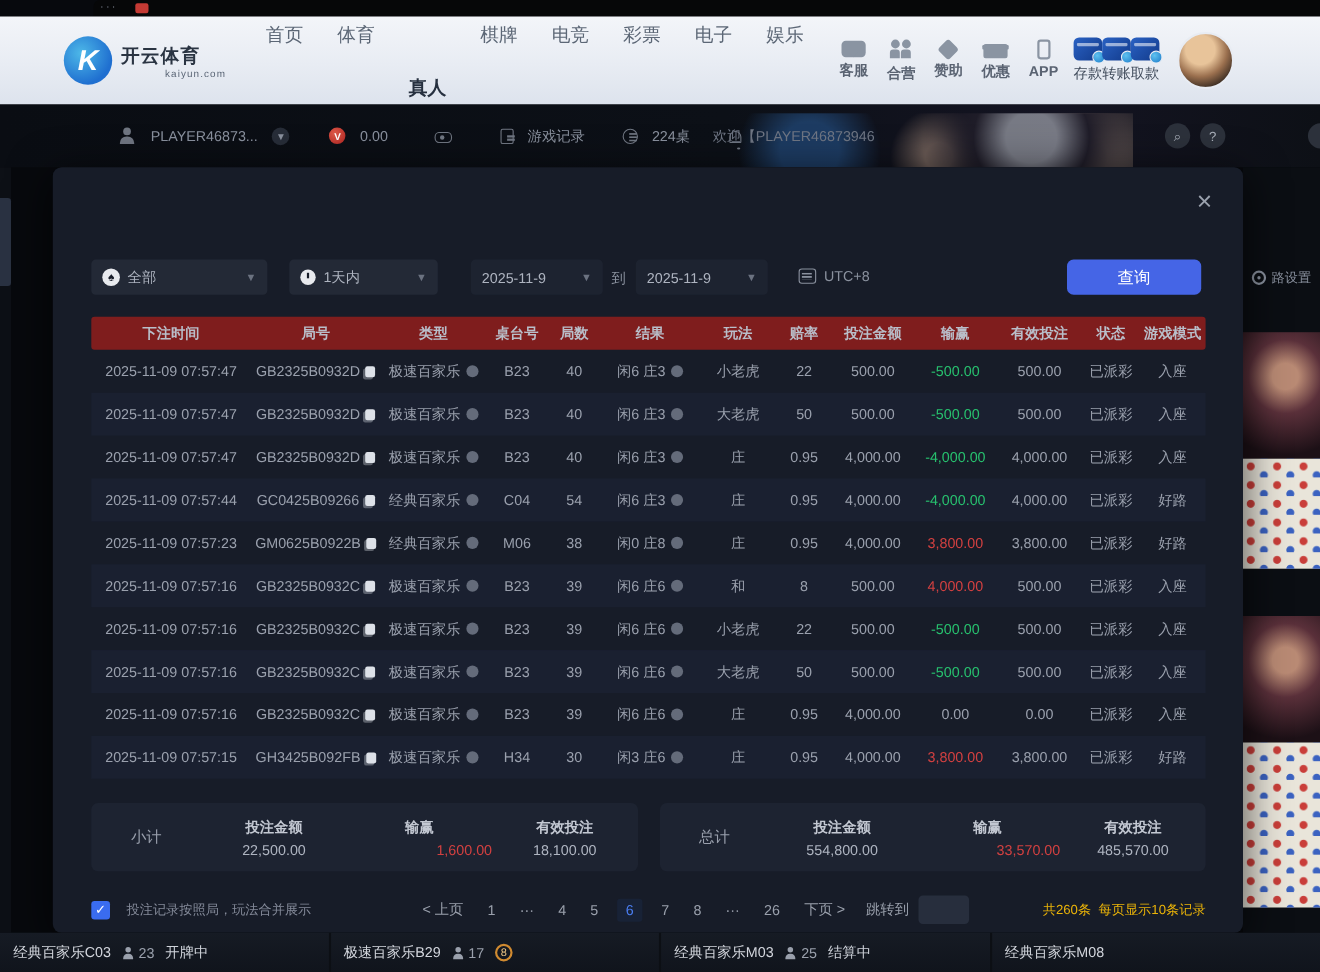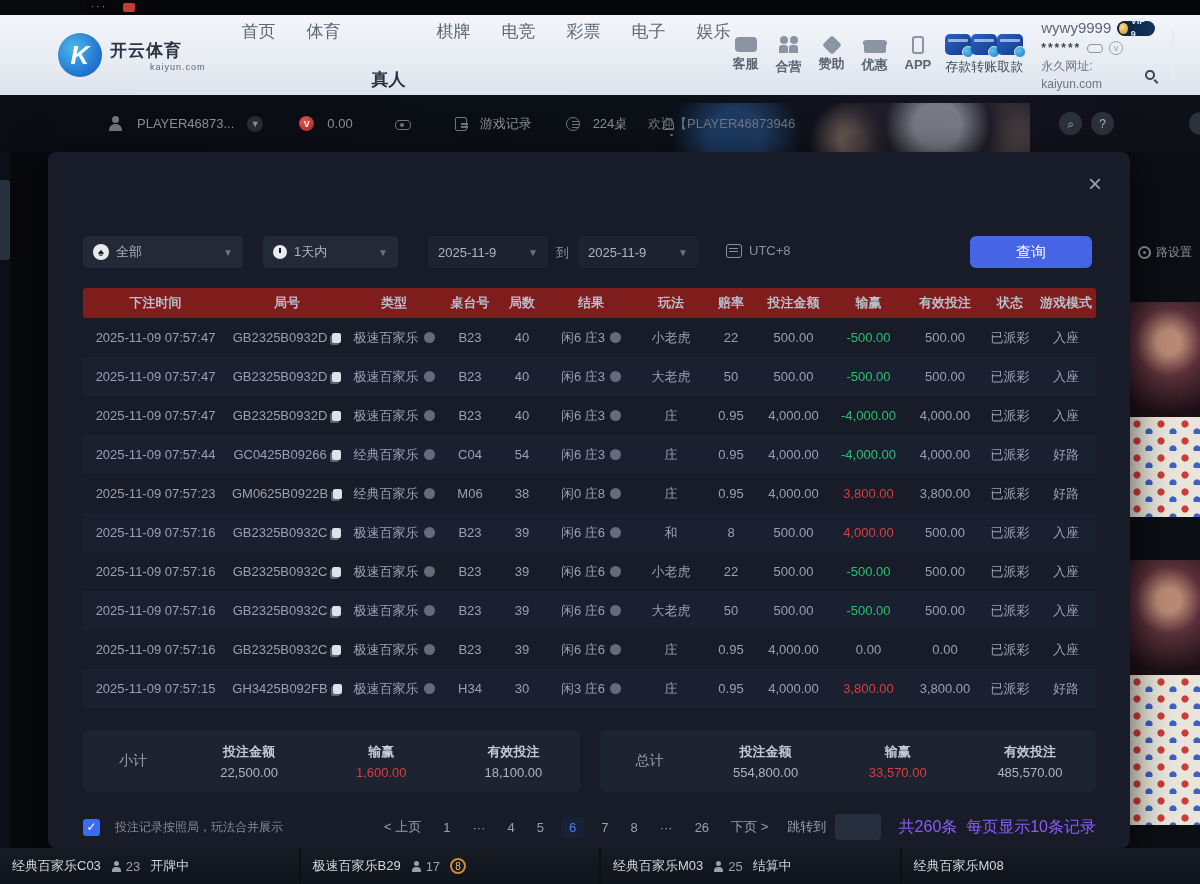--- a/index.html
+++ b/index.html
@@ -152,33 +152,33 @@
   .wl-green { color:#27c06e !important; }
   .wl-red { color:#d24040 !important; }
 
   
   .summary { position:absolute; left:35px; top:578px; width:1013px; display:flex; gap:20px; }
   .sum-box { flex:1; height:62px; background:#1d2331; border-radius:6px; display:flex; align-items:center; }
   .sum-label { width:100px; text-align:center; font-size:14px; color:#9aa0ad; }
   .sum-col { flex:1; text-align:center; }
   .sum-col .h { font-size:13px; font-weight:bold; color:#c3c8d2; margin-bottom:4px; }
   .sum-col .v { font-size:13px; color:#aeb4c0; }
-  .sum-col .v.red { color:#d24040; }
+  .sum-col .v.red { color:#d24040;text-align:right; }
 
   
   .mfooter { position:absolute; left:35px; top:658px; width:1013px; height:34px; display:flex; align-items:center; }
   .chk { width:17px; height:17px; border-radius:3px; background:#3a6cf0; color:#fff; font-size:12px; display:flex; align-items:center; justify-content:center; cursor:pointer; }
   .chk-label { font-size:12px; color:#848a99; margin-left:15px; }
   .pager { display:flex; align-items:center; gap:12px; margin-left:96px; font-size:13px; color:#9aa0ac; }
   .pg { cursor:pointer; padding:3px 5px; }
   .pg.active { background:#182236; color:#4a7df0; border-radius:3px; padding:3px 8px; }
   .pg.nav-pg { white-space:nowrap; }
   .jump { display:flex; align-items:center; gap:9px; margin-left:14px; font-size:13px; color:#9aa0ac; }
   .jump-input { width:46px; height:26px; background:#272e3d; border-radius:4px; }
-  .count-info { margin-left:auto; font-size:16px; color:#8b5cf6; white-space:nowrap; }
+  .count-info { margin-left:auto; font-size:12px; color:#eab308; white-space:nowrap; }
 
   
   .bottombar { position:absolute; left:0; top:848px; width:1200px; height:36px; background:#0c0f14; display:flex; gap:2px; }
   .btile { flex:1; background:linear-gradient(180deg,#161b24,#10141c); display:flex; align-items:center; padding:0 12px; gap:10px; font-size:13px; color:#c6cad2; white-space:nowrap; overflow:hidden; }
   .btile .name { color:#d3d6dd; }
   .btile .cnt { display:flex; align-items:center; gap:4px; color:#9aa0ac; }
   .b-person { width:11px; height:11px; position:relative; }
   .b-person::before { content:""; position:absolute; width:5px; height:5px; border-radius:50%; background:#9aa0ac; left:3px; top:0; }
   .b-person::after { content:""; position:absolute; width:9px; height:5px; border-radius:4px 4px 0 0; background:#9aa0ac; left:1px; top:6px; }
   .timer-circ { width:16px; height:16px; border-radius:50%; border:2px solid #d08a30; color:#e8c080; font-size:10px; display:flex; align-items:center; justify-content:center; }
@@ -239,38 +239,20 @@
       </div>
       <div class="wallet-item">
         <div class="wi"></div>
         <div class="lbl">转账</div>
       </div>
       <div class="wallet-item">
         <div class="wi"></div>
         <div class="lbl">取款</div>
       </div>
     </div>
-  <div class="user-block">
-    <div class="user-row1">
-      <span class="user-name">wywy9999</span>
-      <span class="vip-badge">
-        <span class="gem"></span>
-        <span class="vt">VIP 9</span>
-      </span>
-    </div>
-    <div class="user-row2">
-      <span>******</span>
-      <span class="eye-flat"></span>
-      <span class="mini-ic">v</span>
-    </div>
-    <div class="user-row3">
-      <span>永久网址: kaiyun.com</span>
-      <span class="mag"></span>
-    </div>
-  </div>
   <div class="avatar"></div>
 </div>
 
 <div class="subbar">
   <div class="bgimg"></div>
   <div class="subbar-inner">
     <span class="sicon s-person"></span>
     <span>PLAYER46873...</span>
     <span class="chev-circle">▼</span>
     <span style="width:10px"></span>

